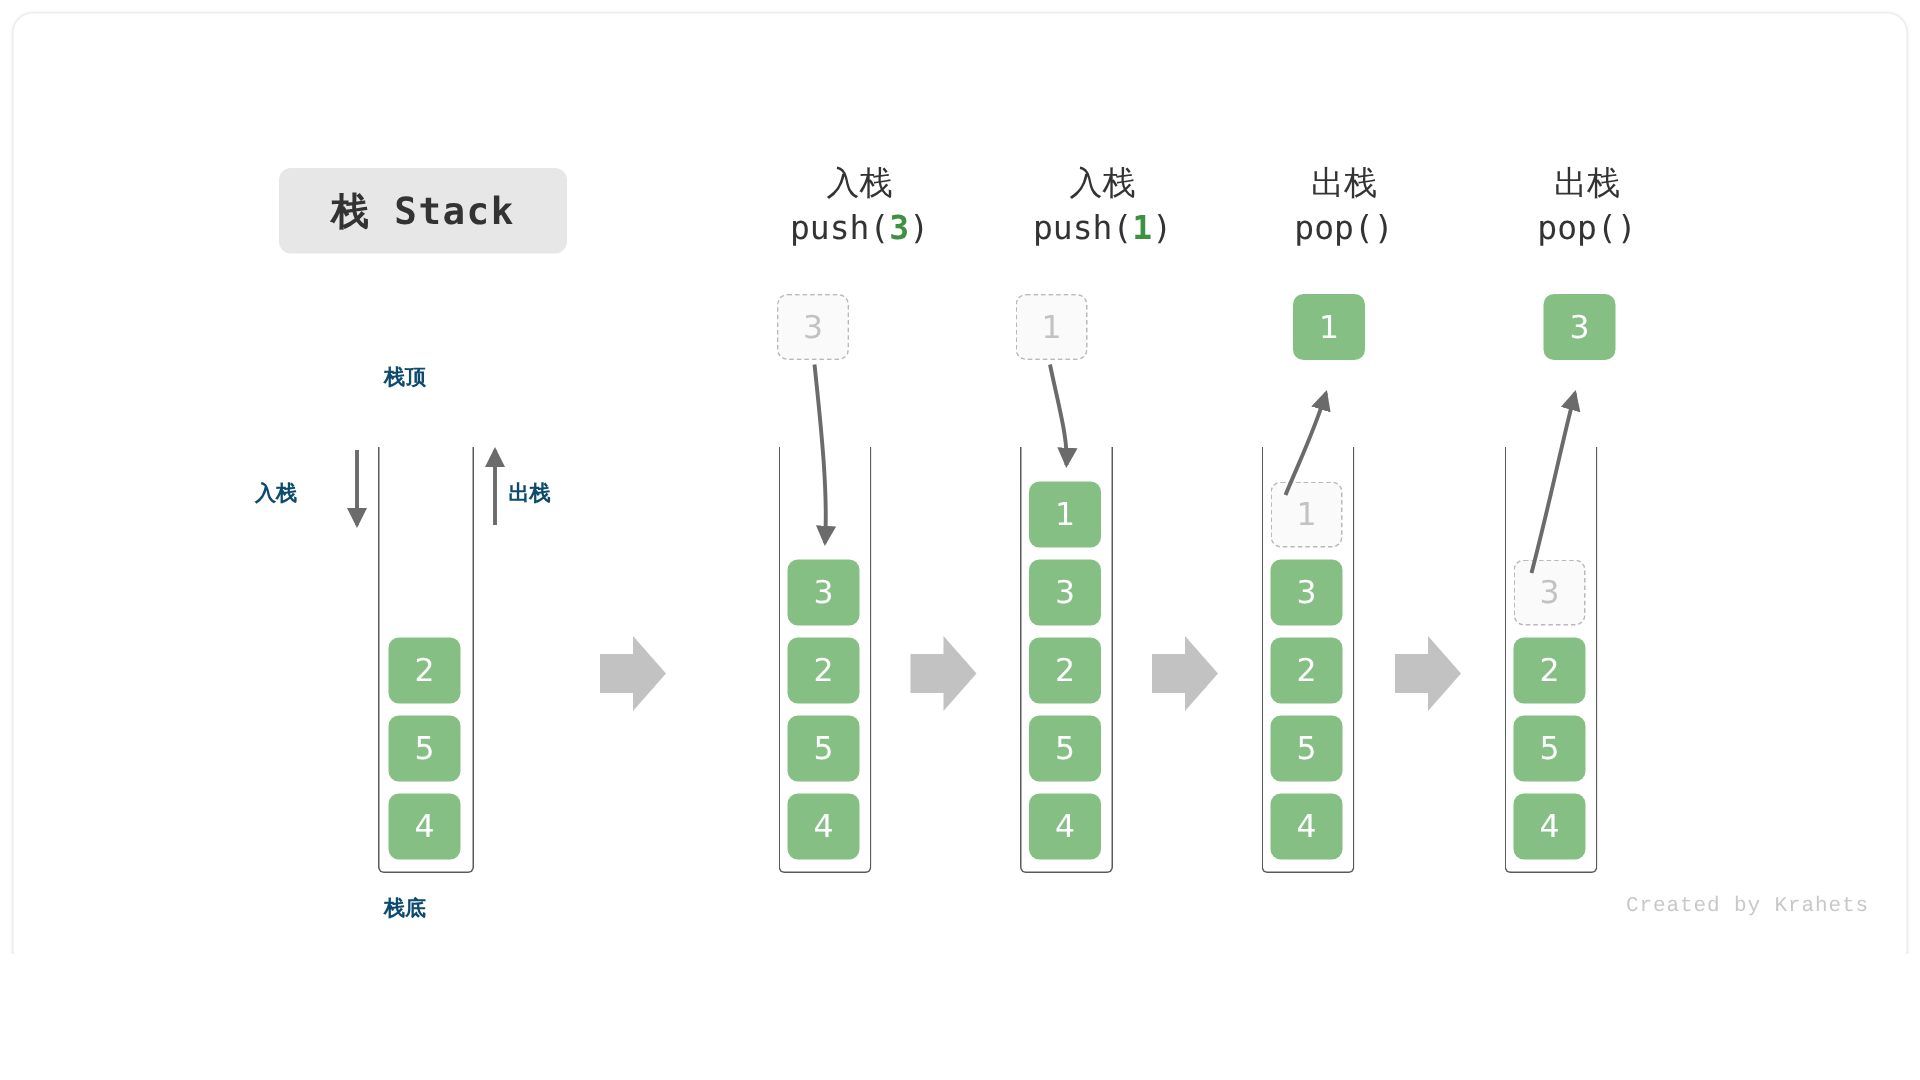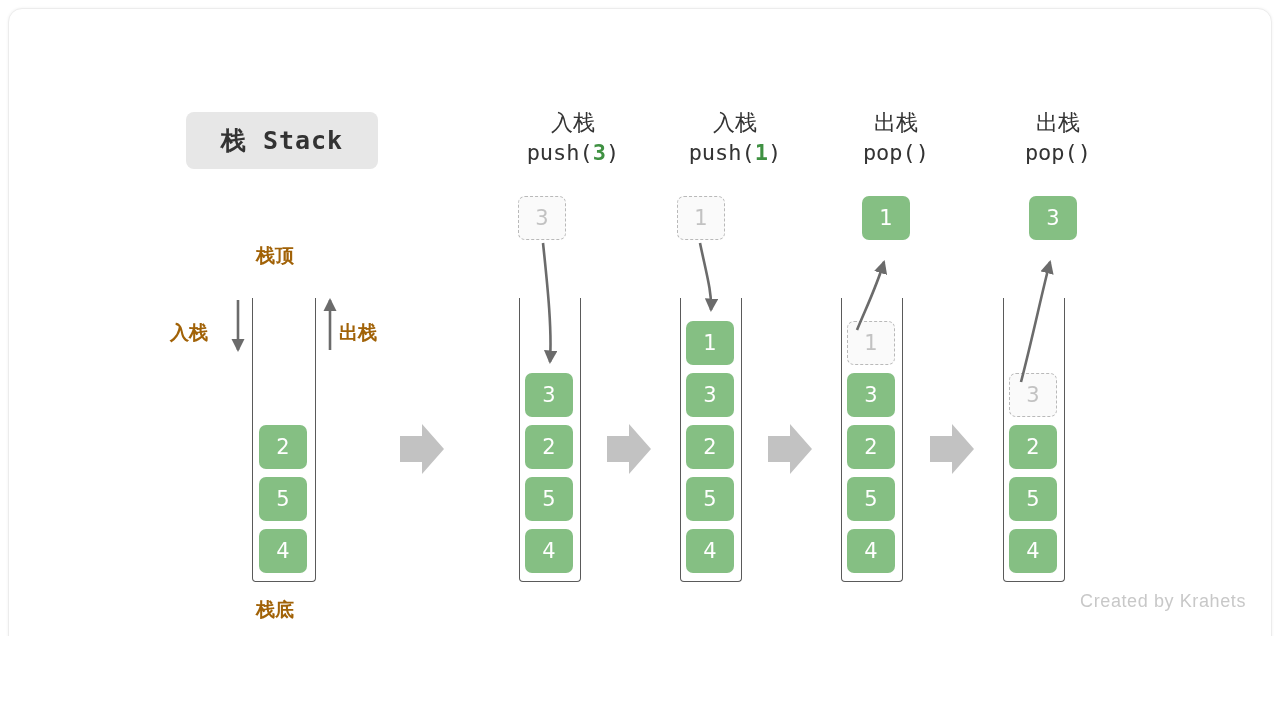--- a/index.html
+++ b/index.html
@@ -94,22 +94,22 @@
   }
   .cell.ghost {
     background: #fafafa;
     border: 1.8px dashed #b9b9b9;
     color: #c2c2c2;
   }
 
   
   .side-label {
     position: absolute;
-    color: #a16207;
-    font-size: 19px;
+    color: #0c4a6e;
+    font-size: 14px;
     font-weight: bold;
     white-space: nowrap;
     font-family: "DejaVu Sans", "Liberation Sans", sans-serif;
     text-align: right;
   }
 
   
   svg.overlay {
     position: absolute;
     left: 0;
@@ -117,23 +117,23 @@
     width: 1280px;
     height: 720px;
     pointer-events: none;
   }
 
   .credit {
     position: absolute;
     right: 34px;
     bottom: 24px;
     color: #c8c8c8;
-    font-size: 18px;
+    font-size: 14px;
     letter-spacing: 0.6px;
-    font-family: Liberation Sans, sans-serif;
+    font-family: Liberation Mono, monospace;
   }
 </style>
 </head>
 <body>
 
 <div id="canvas">
   <div class="card-frame"></div>
 
   <div class="title-badge">
     <span>栈 Stack</span>

